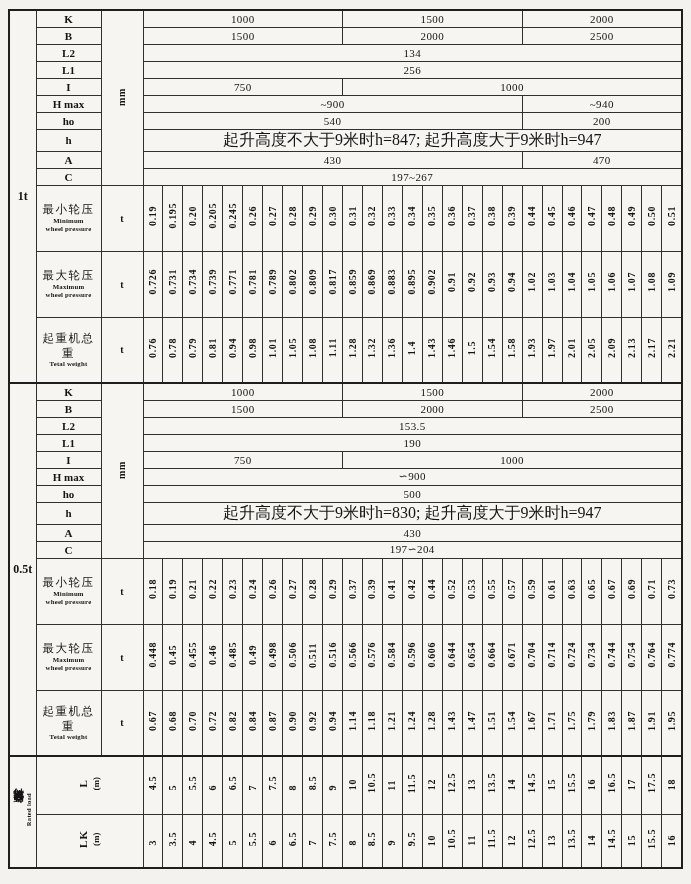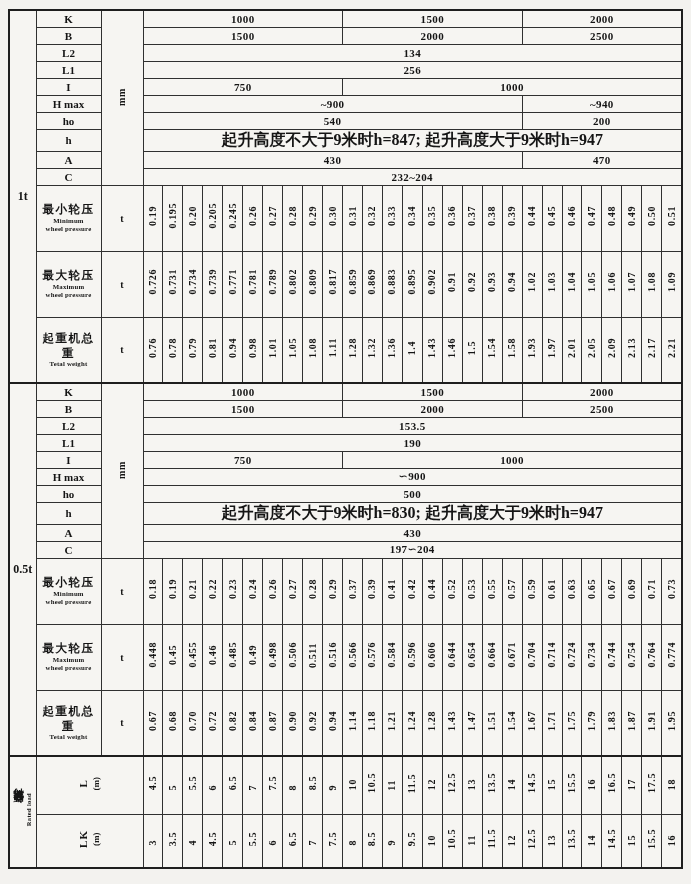--- a/index.html
+++ b/index.html
@@ -12,26 +12,26 @@
   table{border-collapse:collapse;table-layout:fixed;width:675px;height:858px;
         border:2px solid #1e1e1e;background:#f6f5f2;}
   td{border:1px solid #303030;padding:0;text-align:center;vertical-align:middle;overflow:hidden;}
   tr.section-top td{border-top:2px solid #1e1e1e;}
   tr.hdr{height:17px;}
   tr.tall{height:66px;}
   tr.lrow{height:58px;}
   tr.lkrow{height:54px;}
   td.cap{font-weight:bold;font-size:12px;}
   td.plabel{font-weight:bold;font-size:11px;}
-  td.dimval{font-weight:bold;font-size:11px;letter-spacing:.4px;}
+  td.dimval{font-weight:normal;font-size:11px;letter-spacing:.4px;}
   td.dimval.small{font-size:16px;letter-spacing:0;}
   td.unitcell{font-weight:bold;font-size:10px;}
   .vnum{display:inline-block;writing-mode:vertical-rl;transform:rotate(180deg);
         font-weight:bold;font-size:10px;letter-spacing:.6px;white-space:nowrap;line-height:1;}
-  .cnlabel{font-size:11.5px;font-weight:700;letter-spacing:1.5px;line-height:1.3;}
+  .cnlabel{font-size:11.5px;font-weight:400;letter-spacing:1.5px;line-height:1.3;}
   .enlabel{font-size:6.8px;font-weight:bold;line-height:1.25;letter-spacing:.2px;}
   .vblock{display:inline-block;writing-mode:vertical-rl;transform:rotate(180deg);white-space:nowrap;}
   .vblock div{line-height:1.25;}
   .rl-cn{font-size:10.5px;font-weight:600;letter-spacing:2px;}
   .rl-en{font-size:6.5px;font-weight:bold;letter-spacing:.3px;}
   .l-main{font-size:11px;font-weight:bold;letter-spacing:1px;}
   .l-unit{font-size:9px;font-weight:bold;}
 </style>
 </head>
 <body>
@@ -112,21 +112,21 @@
           <td class="plabel">h</td>
           <td class="dimval small" colspan="27">起升高度不大于9米时h=847; 起升高度大于9米时h=947</td>
         </tr>
         <tr class="hdr">
           <td class="plabel">A</td>
           <td class="dimval" colspan="19">430</td>
           <td class="dimval" colspan="8">470</td>
         </tr>
         <tr class="hdr">
           <td class="plabel">C</td>
-          <td class="dimval" colspan="27">232~204</td>
+          <td class="dimval" colspan="27">197~267</td>
         </tr>
         <tr class="tall">
           <td class="rowlabel">
             <div class="cnlabel">最小轮压</div>
             <div class="enlabel">Minimum</div>
             <div class="enlabel">wheel pressure</div>
           </td>
           <td class="unitcell">t</td>
           <td class="datacell"><span class="vnum">0.19</span></td>
           <td class="datacell"><span class="vnum">0.195</span></td>

